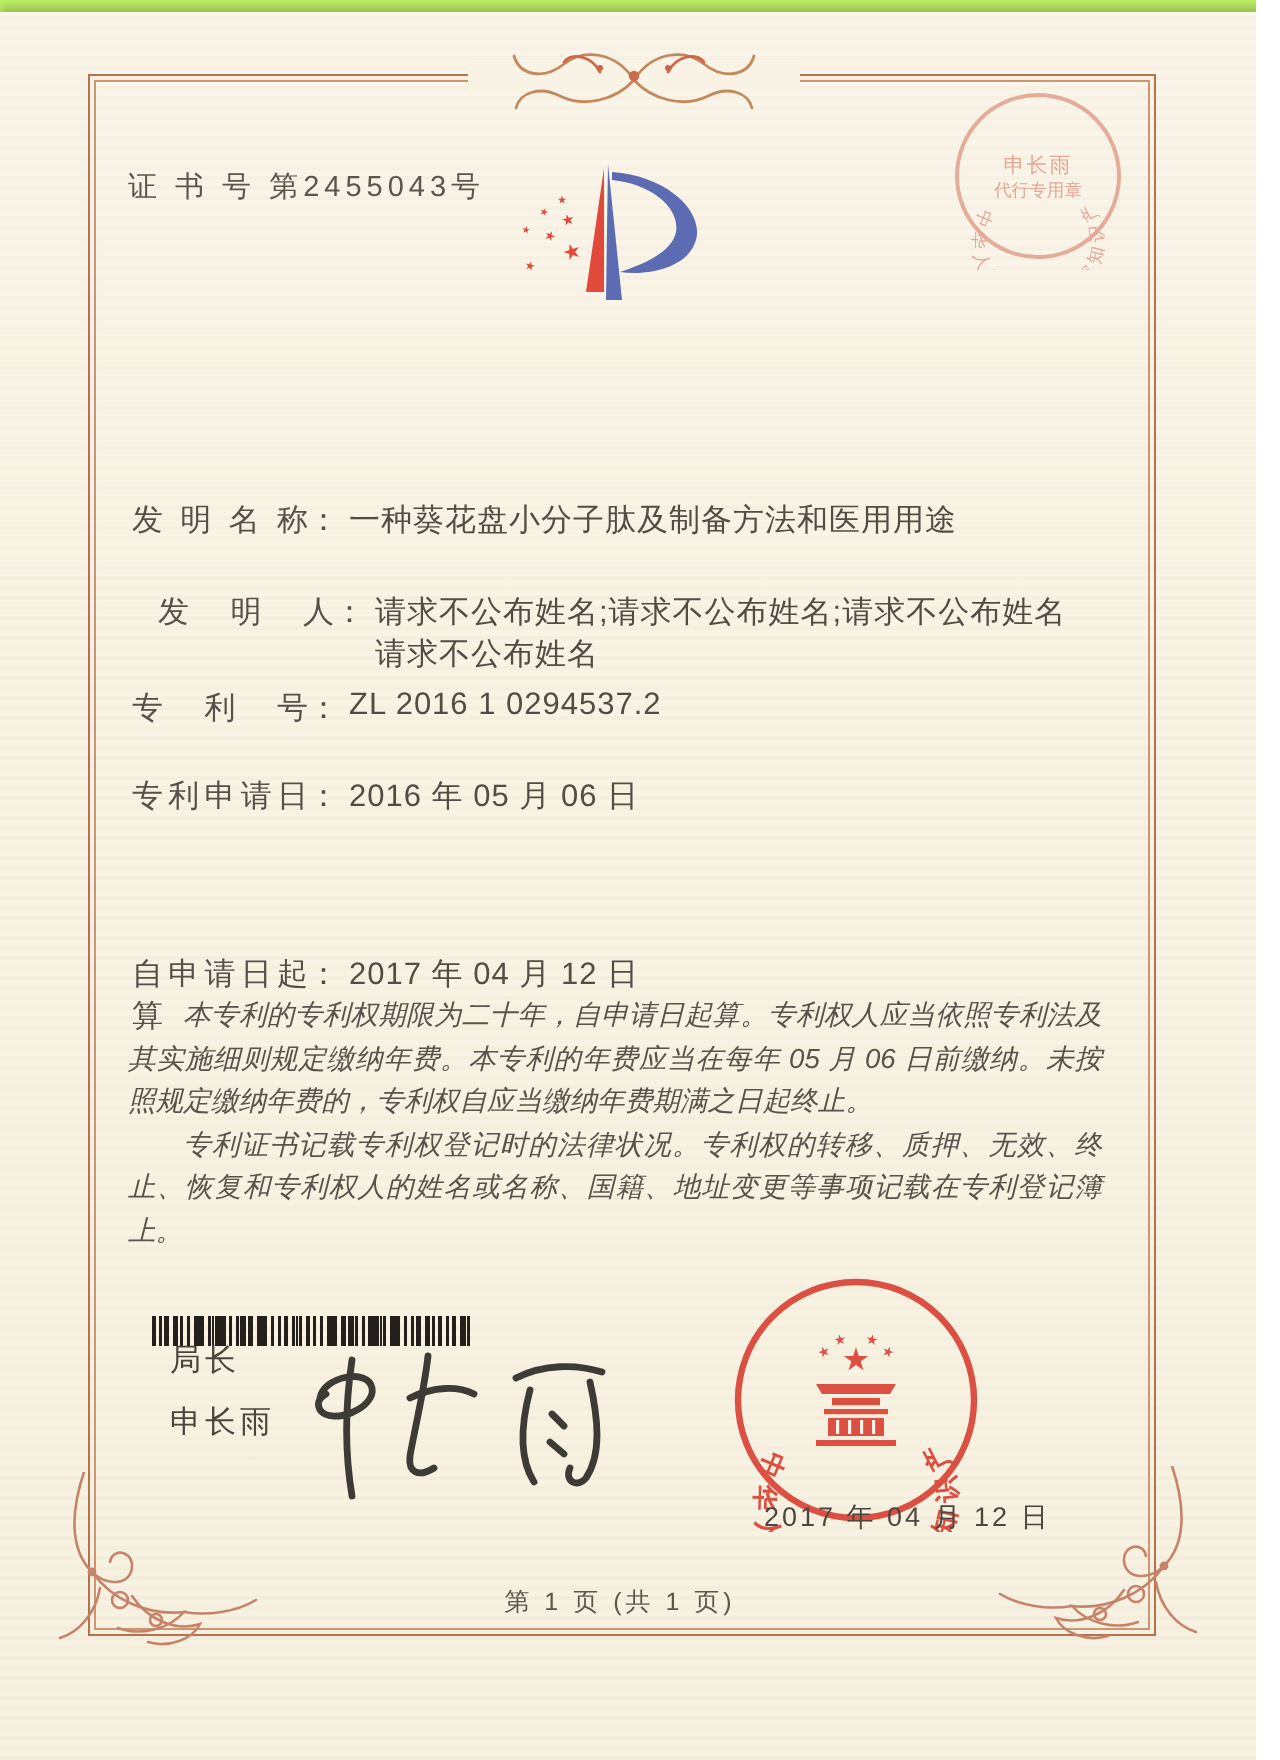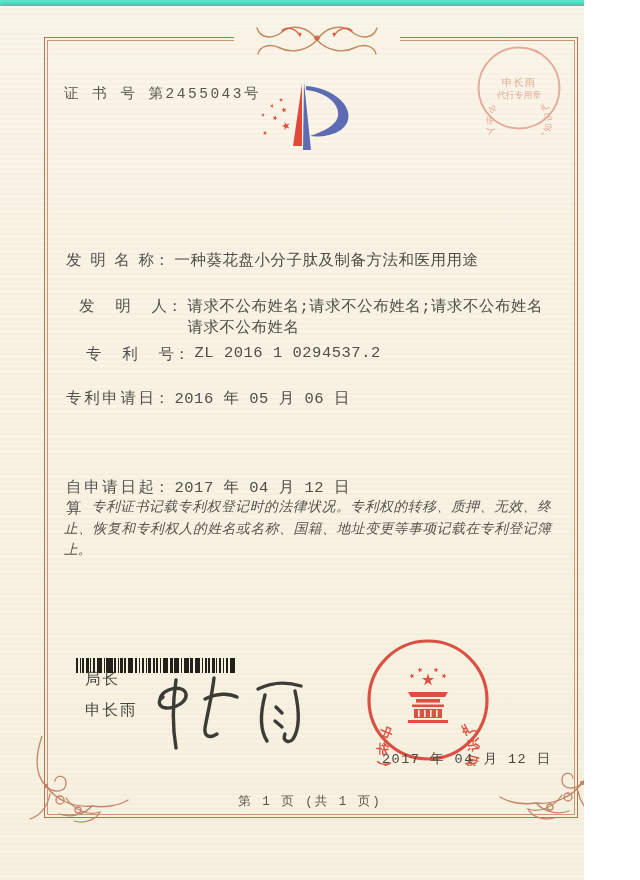--- a/index.html
+++ b/index.html
@@ -1,19 +1,19 @@
 <!DOCTYPE html>
 <html><head>
 <meta charset="utf-8">
 <style>
   html,body{margin:0;padding:0;}
   .stage{
-    position:relative;width:584px;height:880px;overflow:hidden;
-    background:#5eead4;
-    font-family:Liberation Mono, monospace;
+    position:relative;width:628px;height:880px;overflow:hidden;
+    background:#bef264;
+    font-family:Liberation Sans, sans-serif;
   }
   .paper{
     position:absolute;left:0;top:6px;width:640px;height:874px;
     background:linear-gradient(180deg,#faf5e9 0%,#f8f3e4 40%,#f7f1e1 100%);
     box-shadow:0 -2px 5px rgba(60,55,45,.35);
   }
   .paper::after{
     content:"";position:absolute;inset:0;
     background:repeating-linear-gradient(0deg,rgba(205,185,150,.07) 0 2px,transparent 2px 5px);
   }
@@ -25,21 +25,21 @@
   .abs{position:absolute;}
   .certno{
     left:64px;top:84px;font-size:14.5px;letter-spacing:2.5px;color:#5b564c;
   }
   .title{
     left:44px;top:181px;width:532px;text-align:center;
     font-size:33px;font-weight:600;color:#46433b;
     letter-spacing:17px;text-indent:17px;
   }
   .frow{position:absolute;left:66px;font-size:15.5px;color:#514d45;}
-  .frow.r0{top:250px;} .frow.r1{top:296px;margin-left:13px;} .frow.r2{top:344px;margin-left:20px;}
+  .frow.r0{top:250px;} .frow.r1{top:296px;margin-left:13px;} .frow.r2{top:344px;}
   .frow.r3{top:388px;} .frow.r4{top:432px;} .frow.r5{top:477px;}
   .flabel{
     display:inline-block;width:88px;vertical-align:top;
     text-align:justify;text-align-last:justify;color:#55514a;
   }
   .fcolon{display:inline-block;vertical-align:top;}
   .fvalue{
     display:inline-block;vertical-align:top;margin-left:5px;max-width:378px;
     white-space:pre-line;letter-spacing:.5px;
   }
@@ -152,20 +152,21 @@
     <span class="flabel">专利号</span><span class="fcolon">：</span><span class="fvalue">ZL 2016 1 0294537.2</span>
   </div>
   <div class="abs frow r3">
     <span class="flabel">专利申请日</span><span class="fcolon">：</span><span class="fvalue">2016 年 05 月 06 日</span>
   </div>
   <div class="abs frow r5">
     <span class="flabel">自申请日起算</span><span class="fcolon">：</span><span class="fvalue">2017 年 04 月 12 日</span>
   </div>
 
   <div class="abs bodytext">
+    <p>本专利的专利权期限为二十年，自申请日起算。专利权人应当依照专利法及其实施细则规定缴纳年费。本专利的年费应当在每年 05 月 06 日前缴纳。未按照规定缴纳年费的，专利权自应当缴纳年费期满之日起终止。</p>
     <p>专利证书记载专利权登记时的法律状况。专利权的转移、质押、无效、终止、恢复和专利权人的姓名或名称、国籍、地址变更等事项记载在专利登记簿上。</p>
   </div>
 
   <div class="abs barcode"></div>
 
   <div class="abs director">
     <div>局长</div>
     <div>申长雨</div>
   </div>
 

